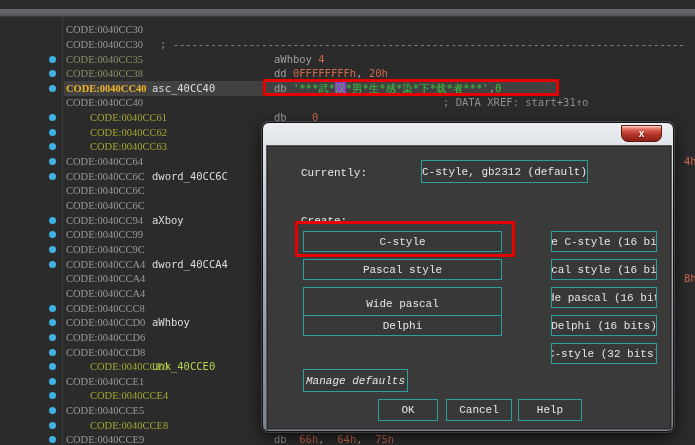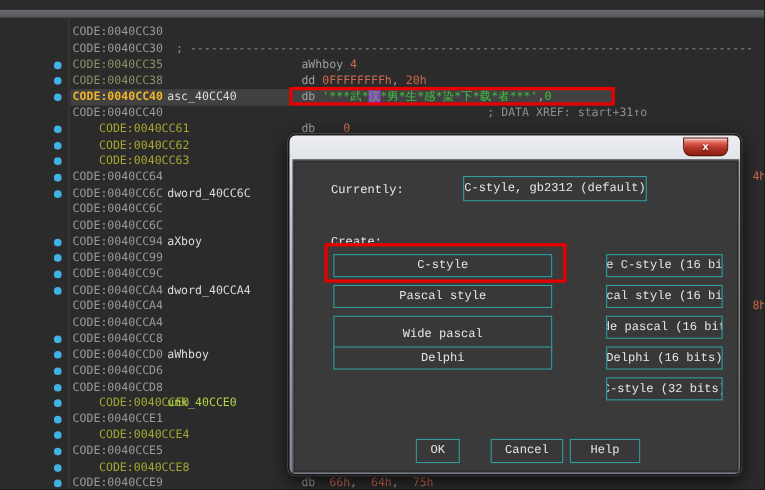--- a/index.html
+++ b/index.html
@@ -14,21 +14,21 @@
     color:#17181c; font-family:"Liberation Sans", sans-serif; font-size:9px; line-height:9px; padding-left:3px; overflow:hidden; }
   .blurblob { position:absolute; filter:blur(3px); border-radius:4px; }
   #greybar { position:absolute; left:0; top:9px; width:695px; height:8px;
     background:linear-gradient(180deg,#6a6c72,#54565b); border-bottom:1px solid #3a3b3f; }
   
   #disasm { position:absolute; left:0; top:17px; width:695px; height:428px; background:#2b2b2b; overflow:hidden; }
   #gutterline { position:absolute; left:62px; top:0; width:1px; height:428px; background:#3c3c3c; }
   .row { position:absolute; left:0; width:695px; height:15px; font-size:10.5px; line-height:15px; white-space:pre; }
   .hlband { position:absolute; left:64px; top:0; width:492px; height:15px; background:#414141; }
   .dot { position:absolute; left:49px; top:4px; width:7px; height:7px; border-radius:50%; background:#41b2e6; }
-  .addr { position:absolute; left:66px; }
+  .addr { position:absolute; left:66px;font-family:Liberation Serif, serif; }
   .nm   { position:absolute; left:152px; color:#dcdcdc; }
   .op   { position:absolute; left:274px; }
   .cmt  { position:absolute; color:#8f8f8f; overflow:hidden; white-space:pre; max-width:523px; }
   .grey{color:#9a9a9a;} .olive{color:#a6a632;margin-left:24px;} .dimolive{color:#8f8f68;} .current{color:#f0b428; font-weight:bold;}
   .mn{color:#9f9f9f;} .num{color:#cf6a4f;} .str{color:#3ec43e;}
   .strhl{color:#3ec43e; background:#9040c8;}
   .unk{color:#b2d44a;}
   .redbox1 { position:absolute; left:263px; top:-2px; width:296px; height:17px; border:3px solid #e60000; }
   .fragment { position:absolute; color:#cf6a4f; font-size:10.5px; line-height:15px; }
   
@@ -119,18 +119,19 @@
       </div>
     <div>
         <div class="tealbtn" style="left: 288px; top: 108px; width: 106px; height: 21px;">Wide C-style (16 bits)</div>
         <div class="tealbtn" style="left: 288px; top: 136px; width: 106px; height: 21px;">Pascal style (16 bits)</div>
         <div class="tealbtn" style="left: 288px; top: 164px; width: 106px; height: 21px;">Wide pascal (16 bits)</div>
         <div class="tealbtn" style="left: 288px; top: 192px; width: 106px; height: 21px;">Delphi (16 bits)</div>
         <div class="tealbtn" style="left: 288px; top: 220px; width: 106px; height: 21px;">C-style (32 bits)</div>
       </div>
     <div class="redbox2"></div>
 
-    <div class="tealbtn" style="left:115px; top:276px; width:40px; height:22px;">OK</div>
+    <div class="tealbtn" style="left:40px; top:246px; width:105px; height:23px; font-style:italic;">Manage defaults</div>
+    <div class="tealbtn" style="left:115px; top:276px; width:60px; height:22px;">OK</div>
     <div class="tealbtn" style="left:183px; top:276px; width:66px; height:22px;">Cancel</div>
     <div class="tealbtn" style="left:255px; top:276px; width:64px; height:22px;">Help</div>
   </div>
 
 </div>
 
 </body></html>

